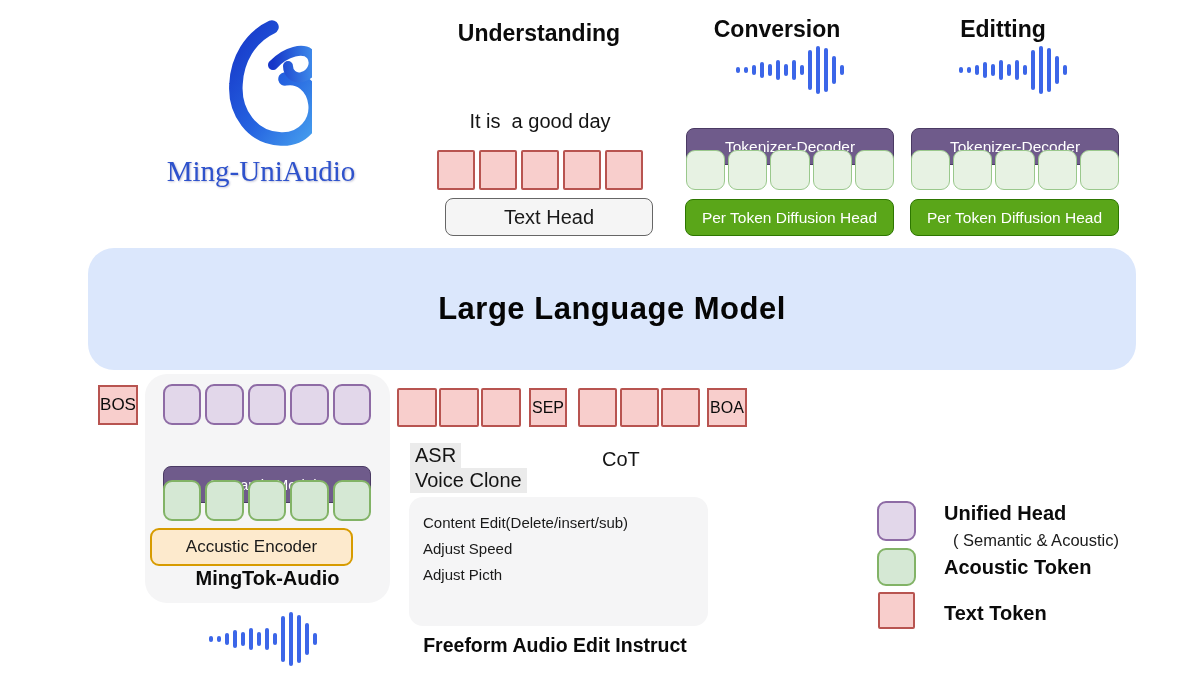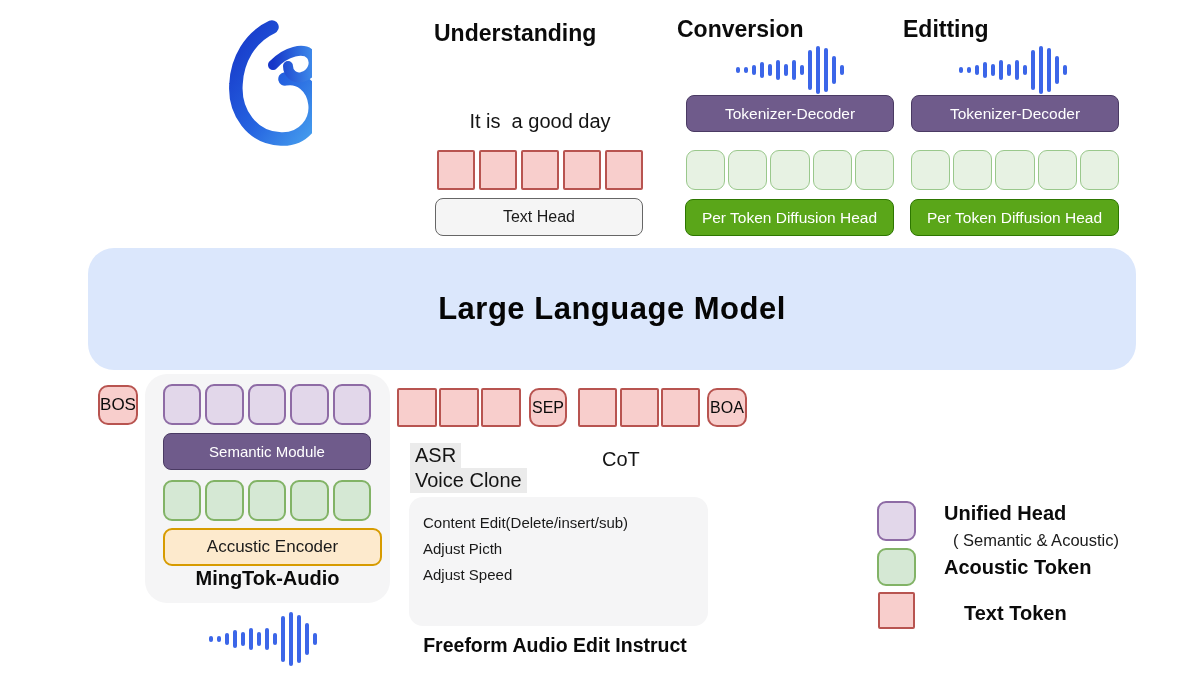--- a/index.html
+++ b/index.html
@@ -5,51 +5,51 @@
   html,body{margin:0;padding:0;background:#ffffff;}
   .stage{
     position:relative;width:1200px;height:675px;background:#ffffff;overflow:hidden;
     font-family:"Liberation Sans",sans-serif;color:#111;
   }
   .abs{position:absolute;}
   .center{text-align:center;}
   .bold{font-weight:bold;}
 
   
-  .sec-title{font-size:23px;font-weight:bold;color:#0b0b0b;}
+  .sec-title{font-size:23px;font-weight:bold;color:#0b0b0b;text-align:center;}
 
   
   .logo-title{font-family:"Liberation Serif",serif;font-size:29px;color:var(--logo_text);
     text-shadow:1px 1px 2px rgba(120,120,160,.45);text-align:center;}
 
   
   .wave{display:flex;align-items:center;justify-content:center;gap:3.5px;}
   .wbar{width:4.5px;border-radius:2.5px;background:var(--accent_blue);}
 
   
   .tok-row{display:flex;gap:3px;}
   .tok{flex:1 1 0;border-radius:2px;}
   .tok-pink{background:var(--token_pink_bg);border:2px solid var(--token_pink_border);}
   .tok-purple{background:var(--token_purple_bg);border:2px solid var(--token_purple_border);border-radius:9px;}
   .tok-green{background:var(--token_green_bg);border:2px solid var(--token_green_border);border-radius:9px;}
   .tok-greenlight{background:var(--token_green_light_bg);border:1.5px solid var(--token_green_light_border);border-radius:9px;}
 
   
   .boxlabel{display:flex;align-items:center;justify-content:center;box-sizing:border-box;}
   .purple-box{background:var(--purple_box_bg);border:1.5px solid var(--purple_box_border);
-    border-radius:8px;color:#fff;font-size:15.5px;}
+    border-radius:8px;color:#fff;font-size:15.5px;margin-top:33px;}
   .green-box{background:var(--green_box_bg);border:1.5px solid var(--green_box_border);
     border-radius:8px;color:#fff;font-size:15.5px;}
   .orange-box{background:var(--orange_box_bg);border:2px solid var(--orange_box_border);
     border-radius:9px;color:#1a1a1a;font-size:17px;}
   .head-box{background:var(--head_box_bg);border:1.5px solid var(--head_box_border);
-    border-radius:8px;color:#1a1a1a;font-size:16px;}
+    border-radius:8px;color:#1a1a1a;font-size:20px;margin-left:10px;}
 
   .seq-cell{display:flex;align-items:center;justify-content:center;font-size:16px;
-    background:var(--token_pink_bg);border:2px solid var(--token_pink_border);border-radius:10px;
+    background:var(--token_pink_bg);border:2px solid var(--token_pink_border);border-radius:0;
     box-sizing:border-box;color:#0b0b0b;}
 
   .llm-band{background:var(--llm_bg);border-radius:26px;display:flex;align-items:center;justify-content:center;}
   .llm-band span{font-size:31px;font-weight:bold;color:#050505;letter-spacing:.5px;}
 
   .gray-panel{background:var(--gray_panel_bg);border-radius:22px;}
 
   .task-chip{background:var(--highlight_bg);font-size:20px;color:#141414;padding:1px 5px;display:inline-block;}
   .plain-task{font-size:20px;color:#141414;}
 
@@ -79,20 +79,21 @@
         <stop offset="1" stop-color="#47a0ee"></stop>
       </linearGradient>
       <linearGradient id="lg2" x1="0" y1="0" x2="1" y2="0">
         <stop offset="0" stop-color="#1636c8"></stop>
         <stop offset="1" stop-color="#3f8ceb"></stop>
       </linearGradient>
     </defs>
     <path d="M 72 11 C 50 21 37 44 36 68 C 34 96 52 122 81 123 C 104 124 117 105 115 88 C 113 70 99 60 85 63" fill="none" stroke="url(#lg1)" stroke-width="13.5" stroke-linecap="round"></path>
     <path d="M 73 49 C 86 35 104 31 111 39 C 117 47 112 59 102 61 C 94 63 88 57 88 50" fill="none" stroke="url(#lg2)" stroke-width="10" stroke-linecap="round"></path>
   </svg>
+  <div class="abs logo-title" style="left:145px;top:155px;width:232px;">Ming-UniAudio</div>
 
   <div class="abs sec-title" style="left:434px;top:20px;width:210px;">Understanding</div>
   <div class="abs sec-title" style="left:677px;top:16px;width:200px;">Conversion</div>
   <div class="abs sec-title" style="left:903px;top:16px;width:200px;">Editting</div>
 
   <div class="abs center pre" style="left:437px;top:110px;width:206px;font-size:20px;color:#141414;">It is  a good day</div>
   <div class="abs tok-row" style="left:437px;top:150px;width:206px;height:40px;gap:3.5px;">
       <div class="tok tok-pink"></div>
       <div class="tok tok-pink"></div>
       <div class="tok tok-pink"></div>
@@ -182,21 +183,21 @@
   <div class="abs boxlabel purple-box" style="left:163px;top:433px;width:208px;height:37px;font-size:15px;">
     <span>Semantic Module</span>
   </div>
   <div class="abs tok-row" style="left:163px;top:480px;width:208px;height:41px;gap:4px;">
       <div class="tok tok-green"></div>
       <div class="tok tok-green"></div>
       <div class="tok tok-green"></div>
       <div class="tok tok-green"></div>
       <div class="tok tok-green"></div>
     </div>
-  <div class="abs boxlabel orange-box" style="left:163px;top:528px;width:219px;height:38px;">
+  <div class="abs boxlabel orange-box" style="left:150px;top:528px;width:203px;height:38px;">
     <span>Accustic Encoder</span>
   </div>
   <div class="abs center bold" style="left:145px;top:567px;width:245px;font-size:20px;color:#0b0b0b;">MingTok-Audio</div>
 
   <div class="abs wave" style="left:202px;top:610px;width:122px;height:58px;">
       <div class="wbar" style="height: 12%;"></div>
       <div class="wbar" style="height: 12%;"></div>
       <div class="wbar" style="height: 20%;"></div>
       <div class="wbar" style="height: 32%;"></div>
       <div class="wbar" style="height: 24%;"></div>
@@ -231,26 +232,26 @@
   <div class="abs" style="left:410px;top:443px;">
     <span class="task-chip">ASR</span>
   </div>
   <div class="abs" style="left:410px;top:468px;">
     <span class="task-chip">Voice Clone</span>
   </div>
   <div class="abs plain-task" style="left:602px;top:448px;">CoT</div>
 
   <div class="abs instruct" style="left:409px;top:497px;width:299px;height:129px;">
       <div class="instruct-line">Content Edit(Delete/insert/sub)</div>
+      <div class="instruct-line">Adjust Speed</div>
       <div class="instruct-line">Adjust Picth</div>
-      <div class="instruct-line">Adjust Speed</div>
     </div>
   <div class="abs center bold" style="left:402px;top:634px;width:306px;font-size:19.5px;color:#0b0b0b;">Freeform Audio Edit Instruct</div>
 
   <div class="abs legend-swatch lg-purple" style="left:877px;top:501px;width:39px;height:40px;"></div>
   <div class="abs legend-label" style="left:944px;top:502px;">Unified Head</div>
   <div class="abs legend-sub" style="left:941px;top:531px;">( Semantic &amp; Acoustic)</div>
   <div class="abs legend-swatch lg-green" style="left:877px;top:548px;width:39px;height:38px;"></div>
   <div class="abs legend-label" style="left:944px;top:556px;">Acoustic Token</div>
   <div class="abs legend-swatch lg-pink" style="left:878px;top:592px;width:37px;height:37px;"></div>
-  <div class="abs legend-label" style="left:944px;top:602px;margin-left:20px;">Text Token</div>
+  <div class="abs legend-label" style="left:944px;top:602px;">Text Token</div>
 
 </div>
 
 </body></html>

